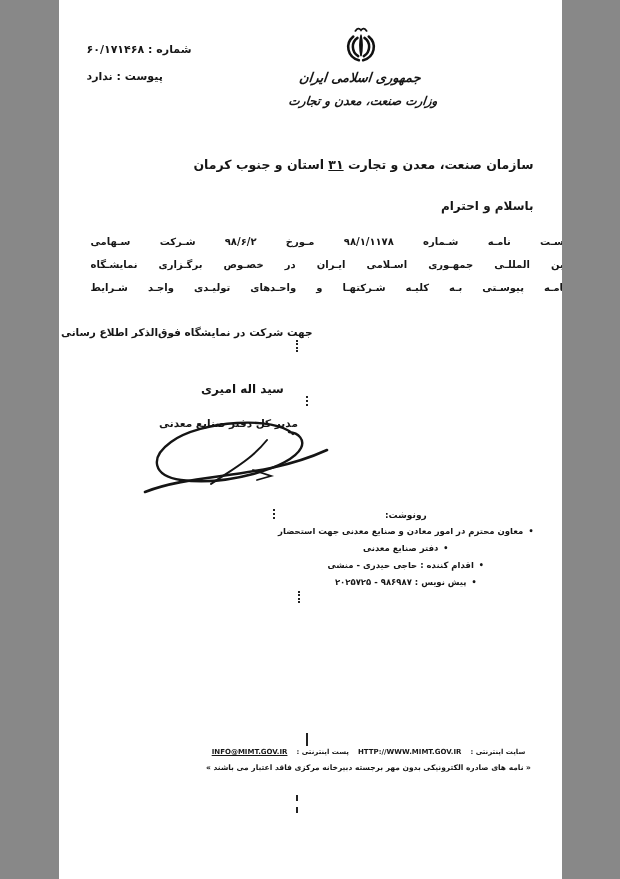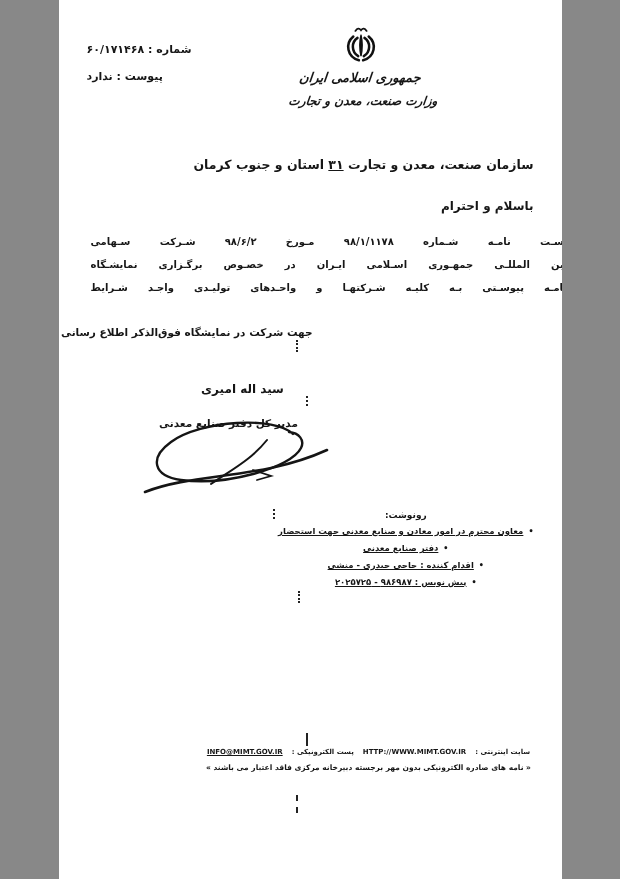--- a/index.html
+++ b/index.html
@@ -42,21 +42,21 @@
   }
   
   .sig-name{position:absolute;top:382px;left:128px;width:112px;text-align:center;
     direction:rtl;font-size:12px;font-weight:bold;white-space:nowrap;}
   .sig-title{position:absolute;top:417px;left:98px;width:144px;text-align:center;
     direction:rtl;font-size:10.5px;font-weight:bold;white-space:nowrap;}
   .sig-scribble{position:absolute;top:400px;left:82px;width:190px;height:102px;}
   
   .cc{position:absolute;top:508px;right:28px;direction:rtl;text-align:center;}
   .cc .cc-head{font-size:9px;font-weight:bold;line-height:15px;}
-  .cc .cc-item{font-size:8.5px;font-weight:bold;line-height:17px;white-space:nowrap;text-decoration:underline;}
+  .cc .cc-item{font-size:8.5px;font-weight:bold;line-height:17px;white-space:nowrap;}
   .cc .bullet{display:inline-block;margin-left:5px;font-size:8px;}
   
   .footer1{
     position:absolute;top:748px;left:0;width:620px;direction:rtl;
     display:flex;justify-content:center;gap:9px;align-items:baseline;
     font-size:7px;font-weight:bold;
   }
   .footer1 .seg{white-space:nowrap;}
   .footer1 .email{text-decoration:underline;}
   .footer2{
@@ -143,21 +143,21 @@
       <span class="bullet">•</span><span>اقدام کننده : حاجی حیدری - منشی</span>
     </div>
     <div class="cc-item">
       <span class="bullet">•</span><span>پیش نویس : ۹۸۶۹۸۷ - ۲۰۲۵۷۲۵</span>
     </div>
   </div>
 
   <div class="footer1">
     <span class="seg">سایت اینترنتی :</span>
     <span class="seg" dir="ltr">HTTP://WWW.MIMT.GOV.IR</span>
-    <span class="seg">پست الکترونیکی :</span>
+    <span class="seg">پست اینترنتی :</span>
     <span class="seg email" dir="ltr">INFO@MIMT.GOV.IR</span>
   </div>
   <div class="footer2">« نامه های صادره الکترونیکی بدون مهر برجسته دبیرخانه مرکزی فاقد اعتبار می باشند »</div>
 
   <div class="mark m1"></div>
   <div class="mark m2"></div>
   <div class="mark m3"></div>
   <div class="mark m4"></div>
   <div class="mark m5"></div>
   <div class="mark m6"></div>

